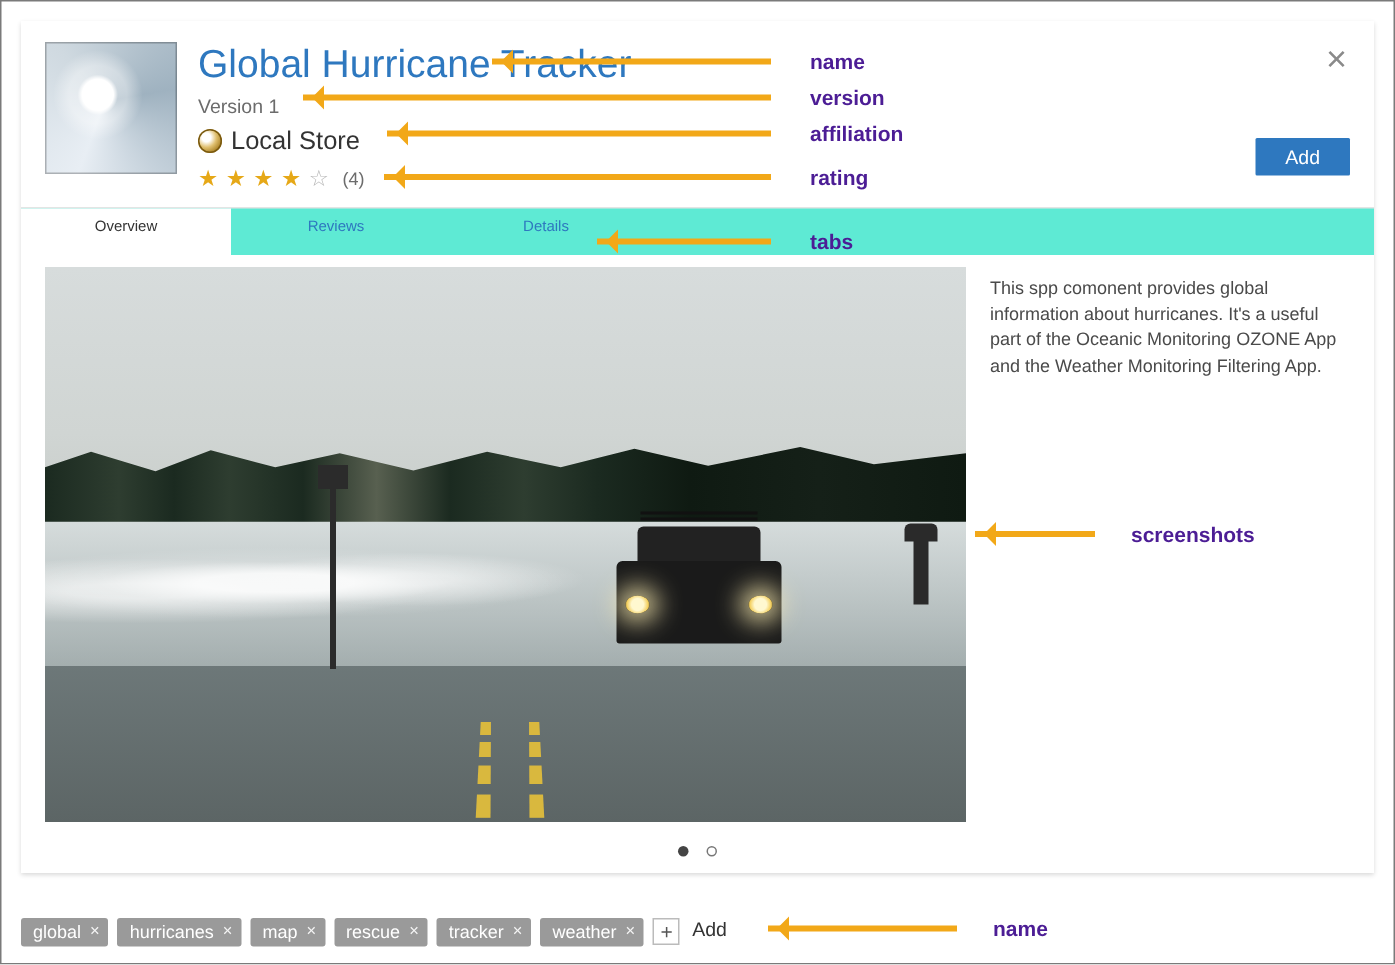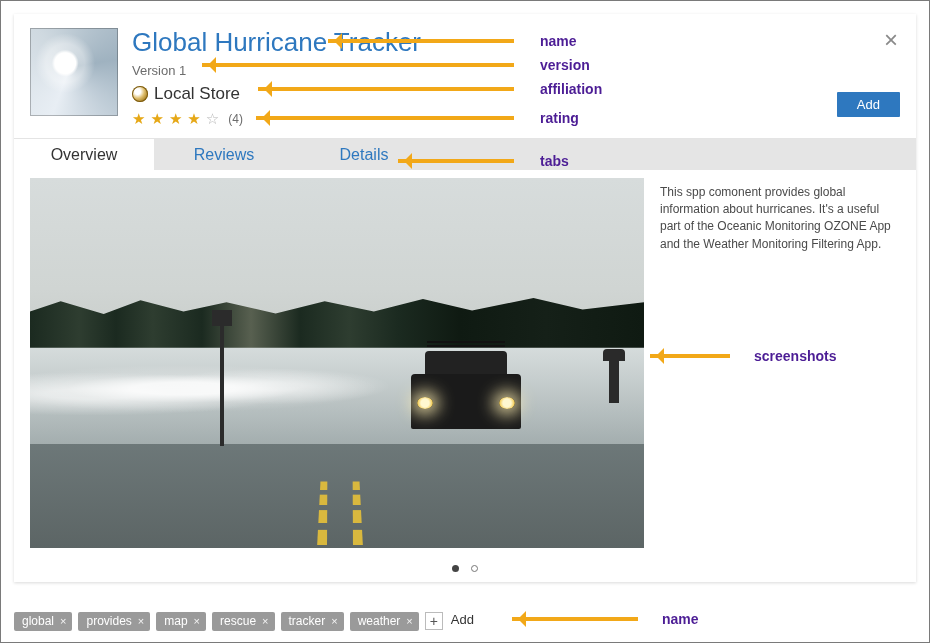--- a/index.html
+++ b/index.html
@@ -55,22 +55,22 @@
   .star { color: #e6a817; font-size: 15px; letter-spacing: 1px; }
   .star.empty { color: #b8b8b8; }
   .rating-count { color: #6c6c6c; font-size: 12px; margin-left: 4px; }
   .add-btn {
     position: absolute; right: 16px; top: 78px;
     background: #2e78bf; color: #fff; border: 0;
     padding: 5px 20px; font-size: 13px; cursor: pointer;
     border-radius: 1px;
   }
   .tabs {
-    display: flex; background: #e5e5e5;
-    font-size: 16px; height: 32px;
+    display: flex; background: #5eead4;
+    font-size: 10px; height: 32px;
     border-top: 1px solid #e4e4e4;
   }
   .tab { padding: 7px 0; width: 140px; text-align: center; color: #2e78bf; cursor: pointer; }
   .tab.active { background: #fff; color: #333; }
   .tab-filler { flex: 1; }
   .content { display: flex; gap: 16px; padding: 8px 16px 0 16px; }
   .screenshot {
     width: 614px; height: 370px;
     position: relative;
     overflow: hidden;
@@ -232,21 +232,21 @@
     <span class="dot hollow"></span>
   </div>
 </div>
 
 <div class="tags">
   <span class="tag">
       <span>global</span>
       <span class="x">×</span>
     </span>
   <span class="tag">
-      <span>provides</span>
+      <span>hurricanes</span>
       <span class="x">×</span>
     </span>
   <span class="tag">
       <span>map</span>
       <span class="x">×</span>
     </span>
   <span class="tag">
       <span>rescue</span>
       <span class="x">×</span>
     </span>

